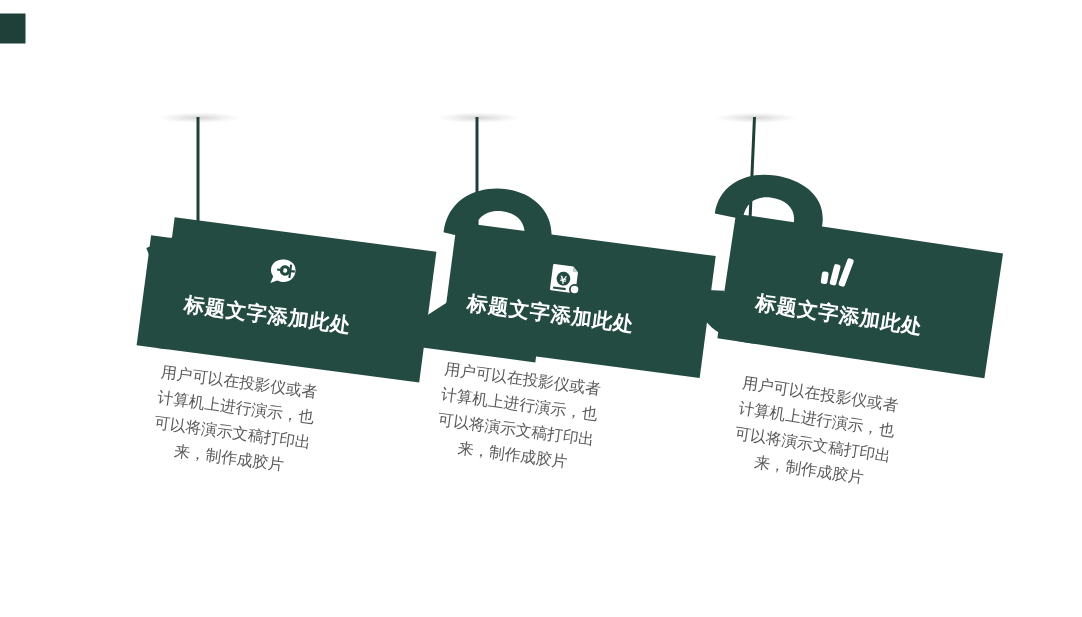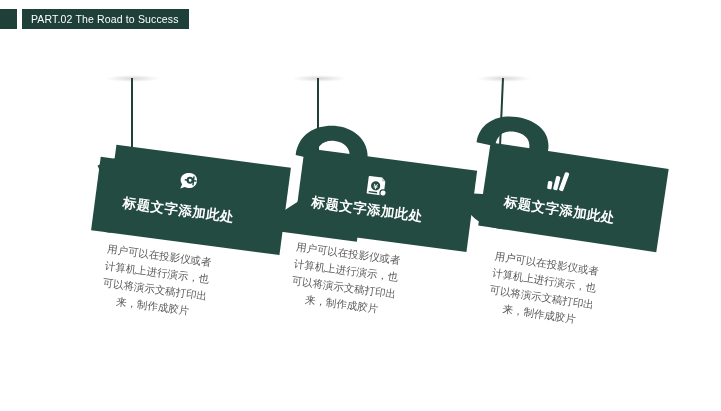--- a/index.html
+++ b/index.html
@@ -102,23 +102,20 @@
     line-height: 1.62;
     text-align: center;
     white-space: pre-line;
   }
 </style>
 </head>
 <body>
 
 <div id="header-banner">
   <div id="header-tab-square"></div>
-  <div id="header-title-bar">
-    <span id="header-title-text">PART.02 The Road to Success</span>
-  </div>
 </div>
 
 <div class="string-group" style="left:132px;">
   <div class="string-pin"></div>
   <div class="string-line" style="height:84px;"></div>
 </div>
 <div class="string-group" style="left:318px;">
   <div class="string-pin"></div>
   <div class="string-line" style="height:76px;"></div>
 </div>

